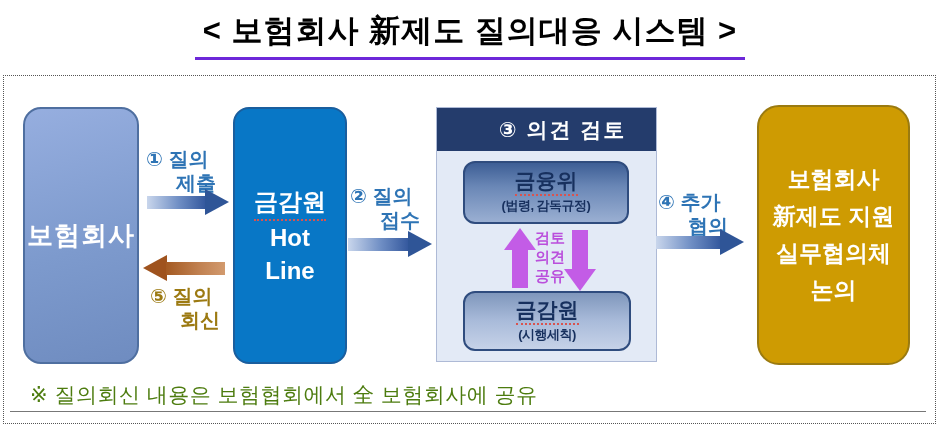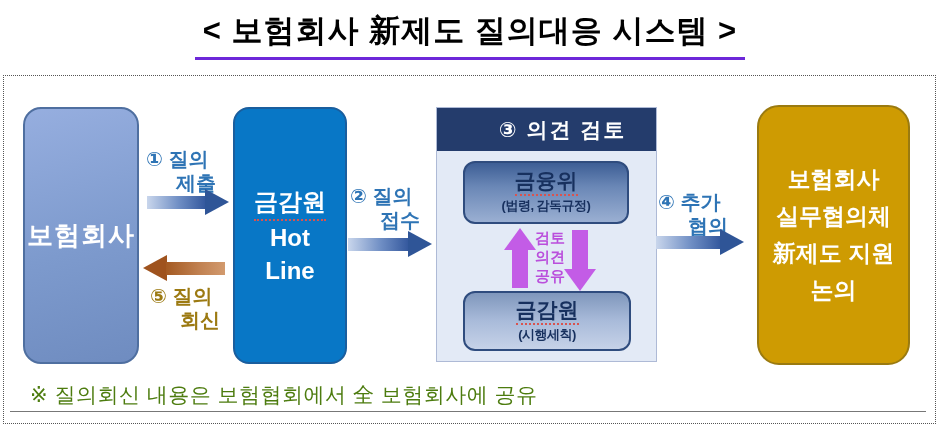--- a/index.html
+++ b/index.html
@@ -136,20 +136,20 @@
 
   <div class="flow-label" style="left:658px;top:190px;">
     <span>④ 추가</span>
     <span class="l2">협의</span>
   </div>
   <div class="hbar blue" style="left:656px;top:236px;width:64px;"></div>
   <div class="head-right" style="left:720px;top:229px;"></div>
 
   <div class="node council">
     <span>보험회사</span>
+    <span>新제도 지원</span>
     <span>실무협의체</span>
-    <span>新제도 지원</span>
     <span>논의</span>
   </div>
 
   <div class="note">※ 질의회신 내용은 보험협회에서 全 보험회사에 공유</div>
 
 </div>
 
 </body></html>

